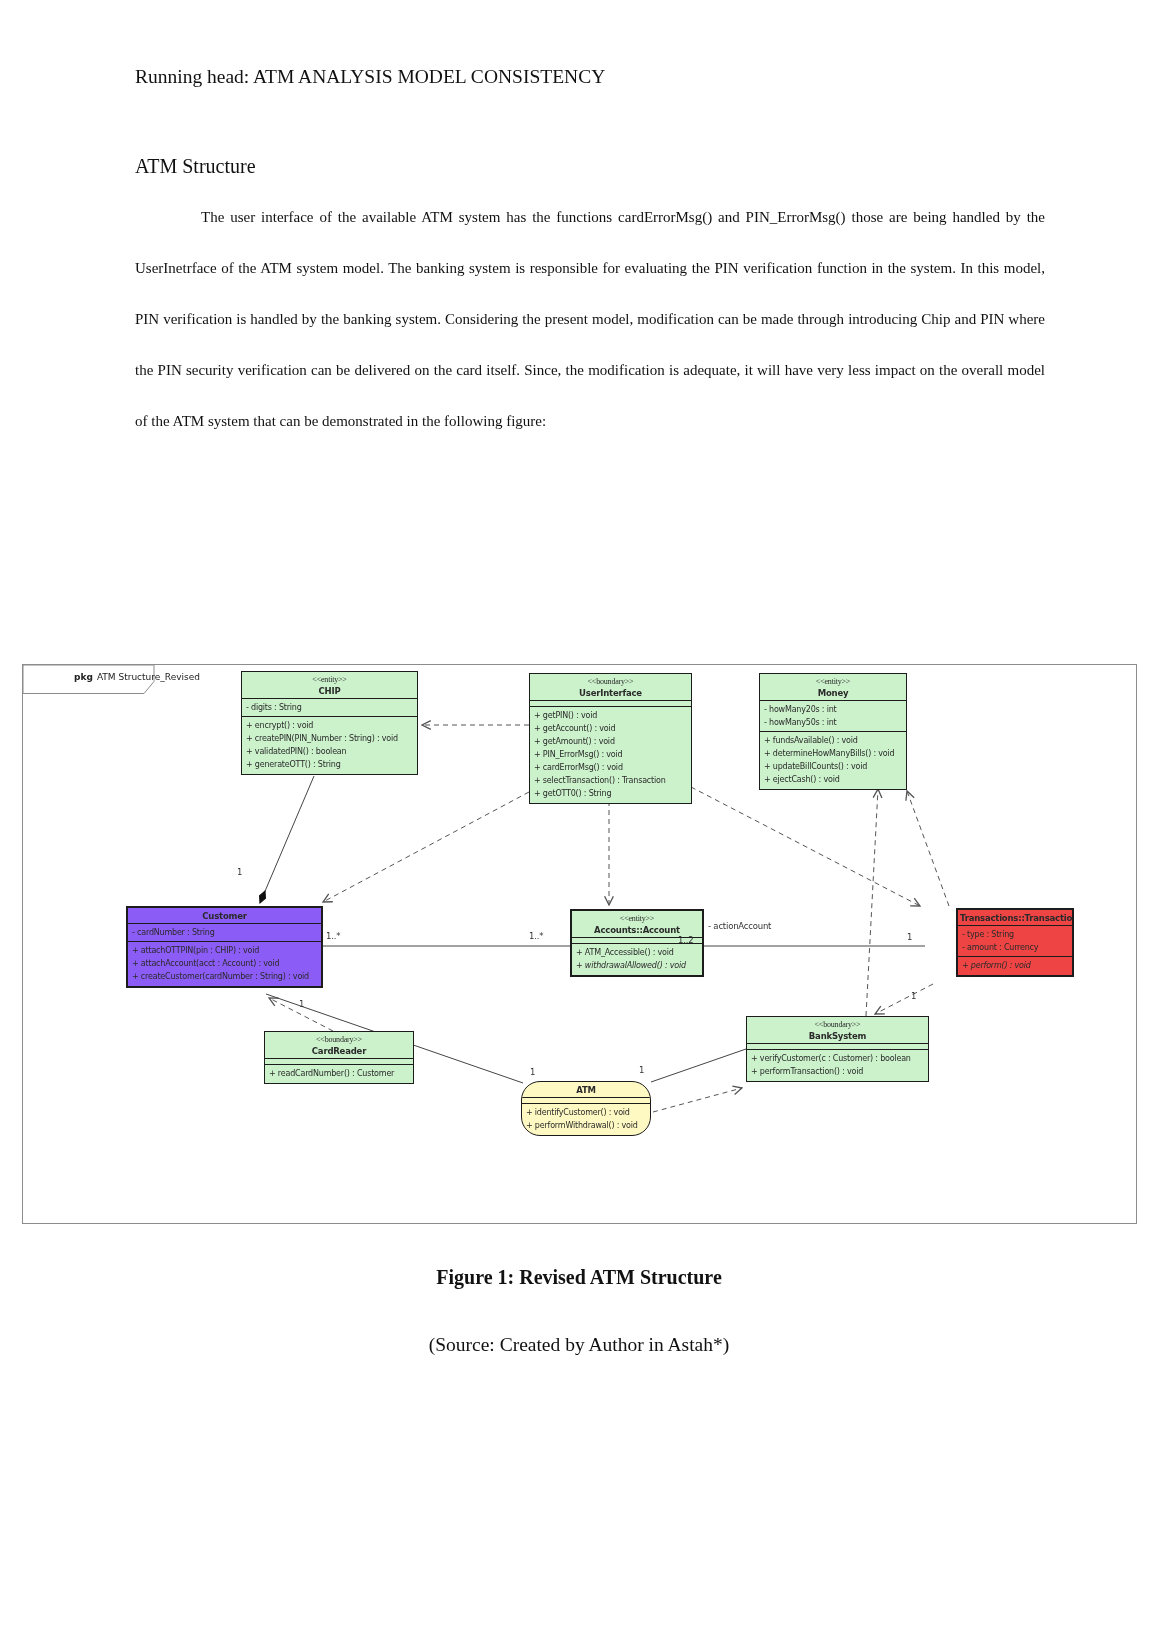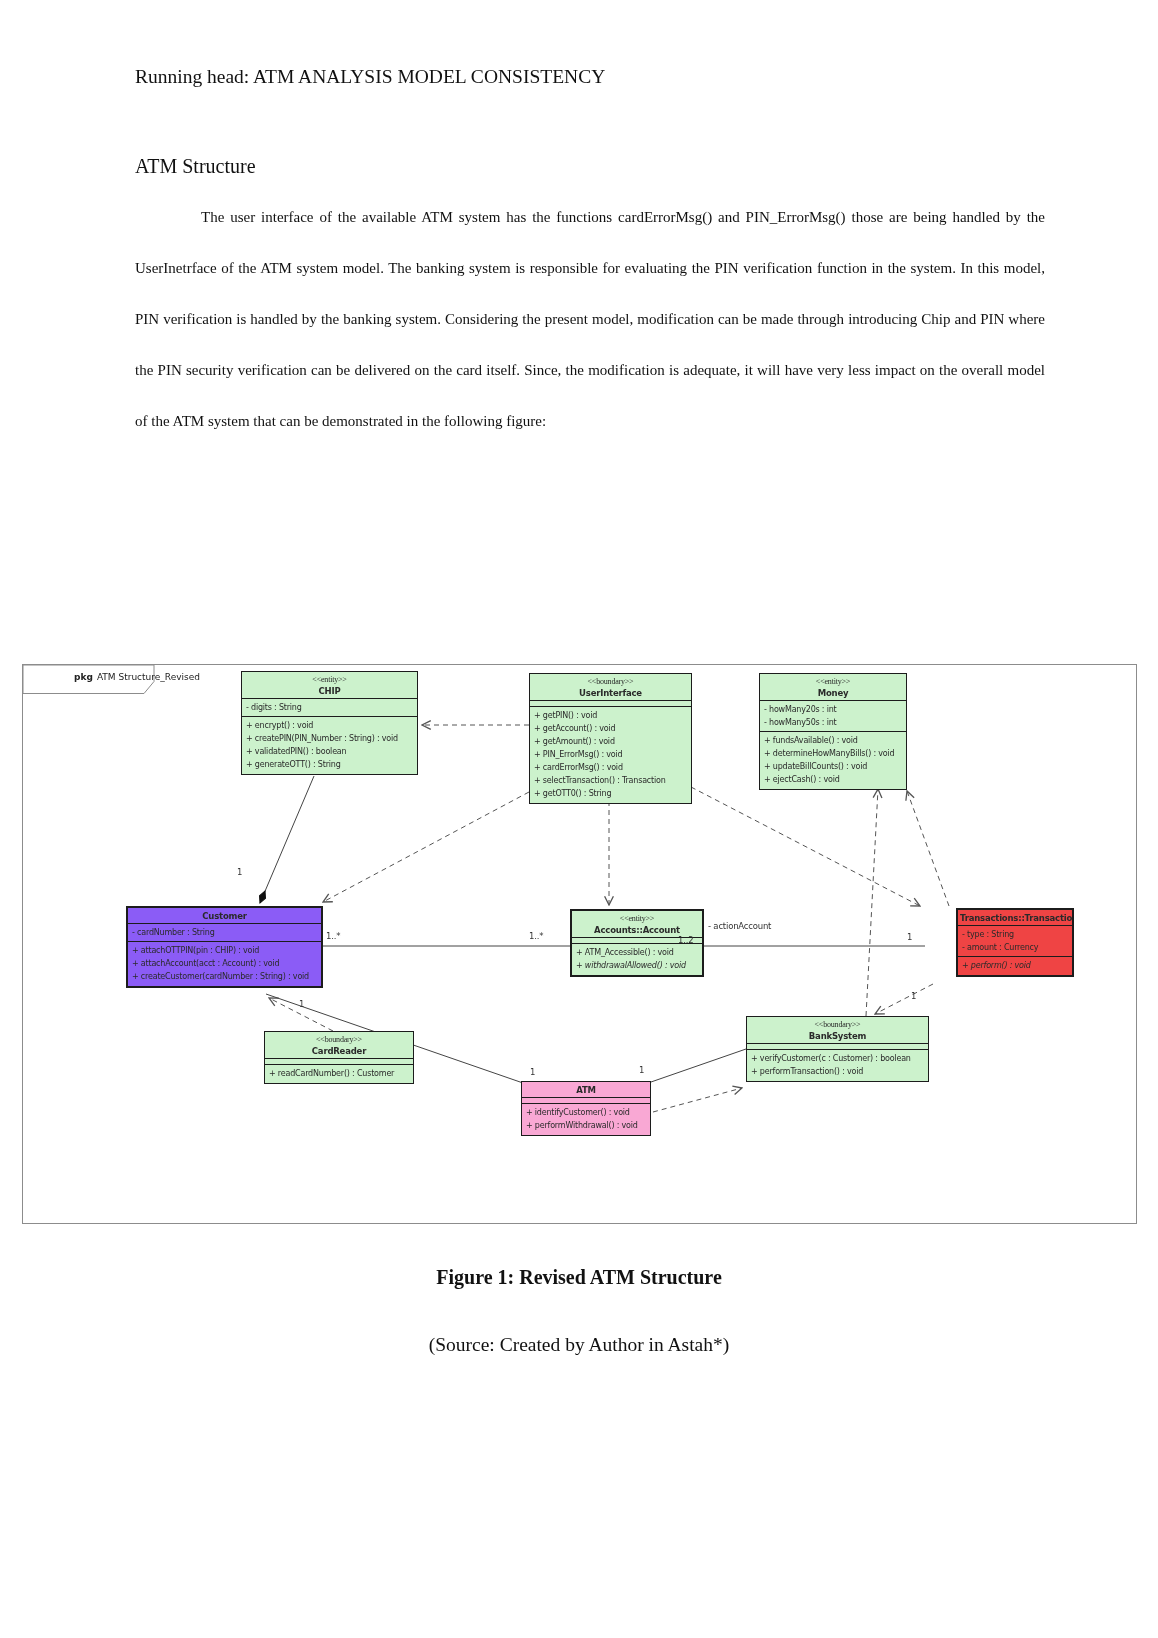--- a/index.html
+++ b/index.html
@@ -174,21 +174,21 @@
       <div class="hdr">
         <div class="st">&lt;&lt;boundary&gt;&gt;</div>
         <div class="nm">CardReader</div>
       </div>
       <div class="attrs empty"></div>
       <div class="ops">
         <div class="ln">+ readCardNumber() : Customer</div>
       </div>
     </div>
 
-    <div class="ucls" style="left: 498px; top: 416px; width: 130px; background: #f9a8d4;">
+    <div class="ucls" style="left: 498px; top: 416px; width: 130px; background: #fef9c3; border-radius: 19px;">
       <div class="hdr">
         <div class="nm">ATM</div>
       </div>
       <div class="attrs empty"></div>
       <div class="ops">
         <div class="ln">+ identifyCustomer() : void</div>
         <div class="ln">+ performWithdrawal() : void</div>
       </div>
     </div>
 

